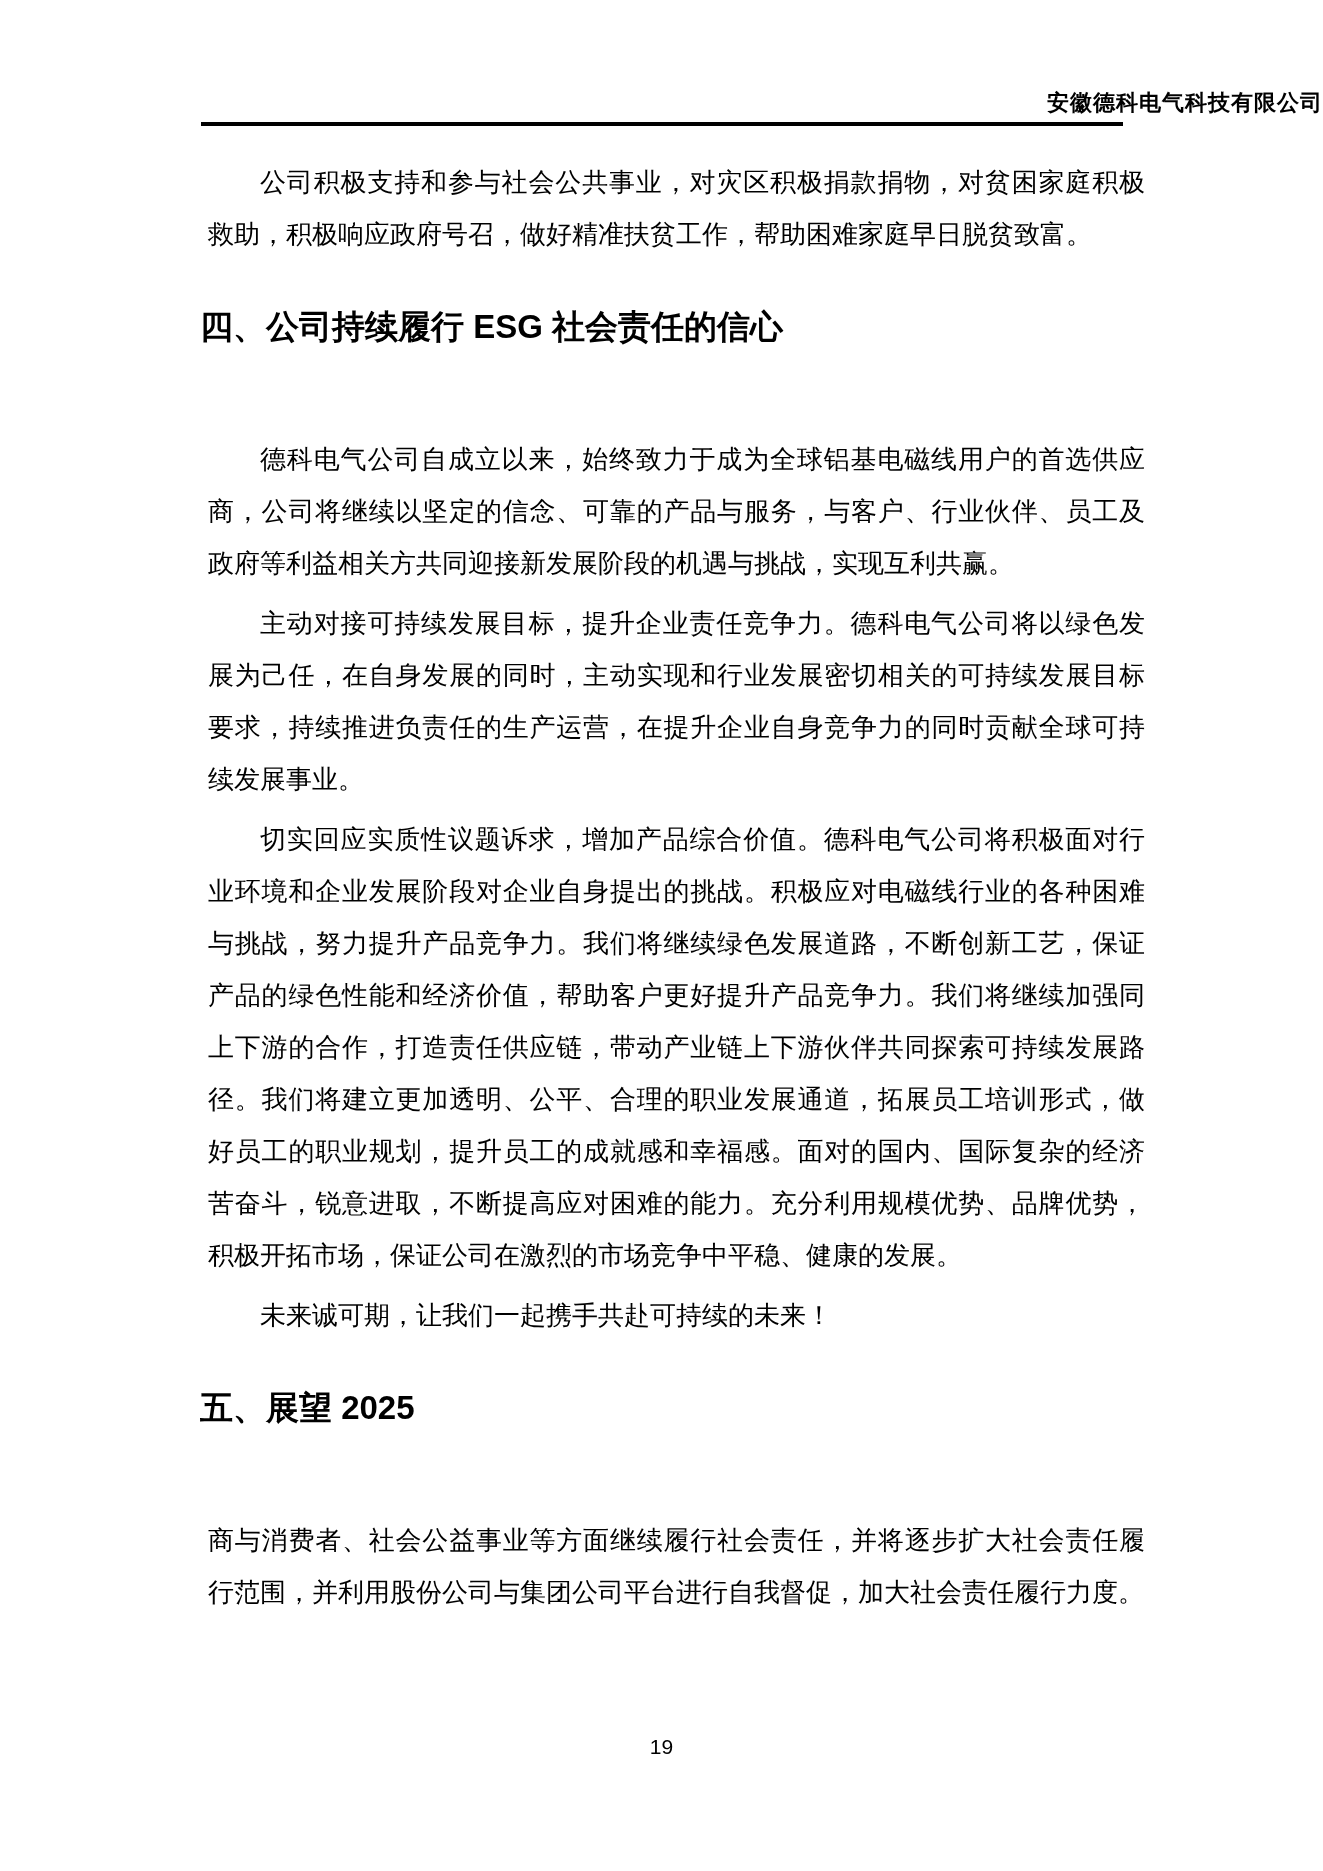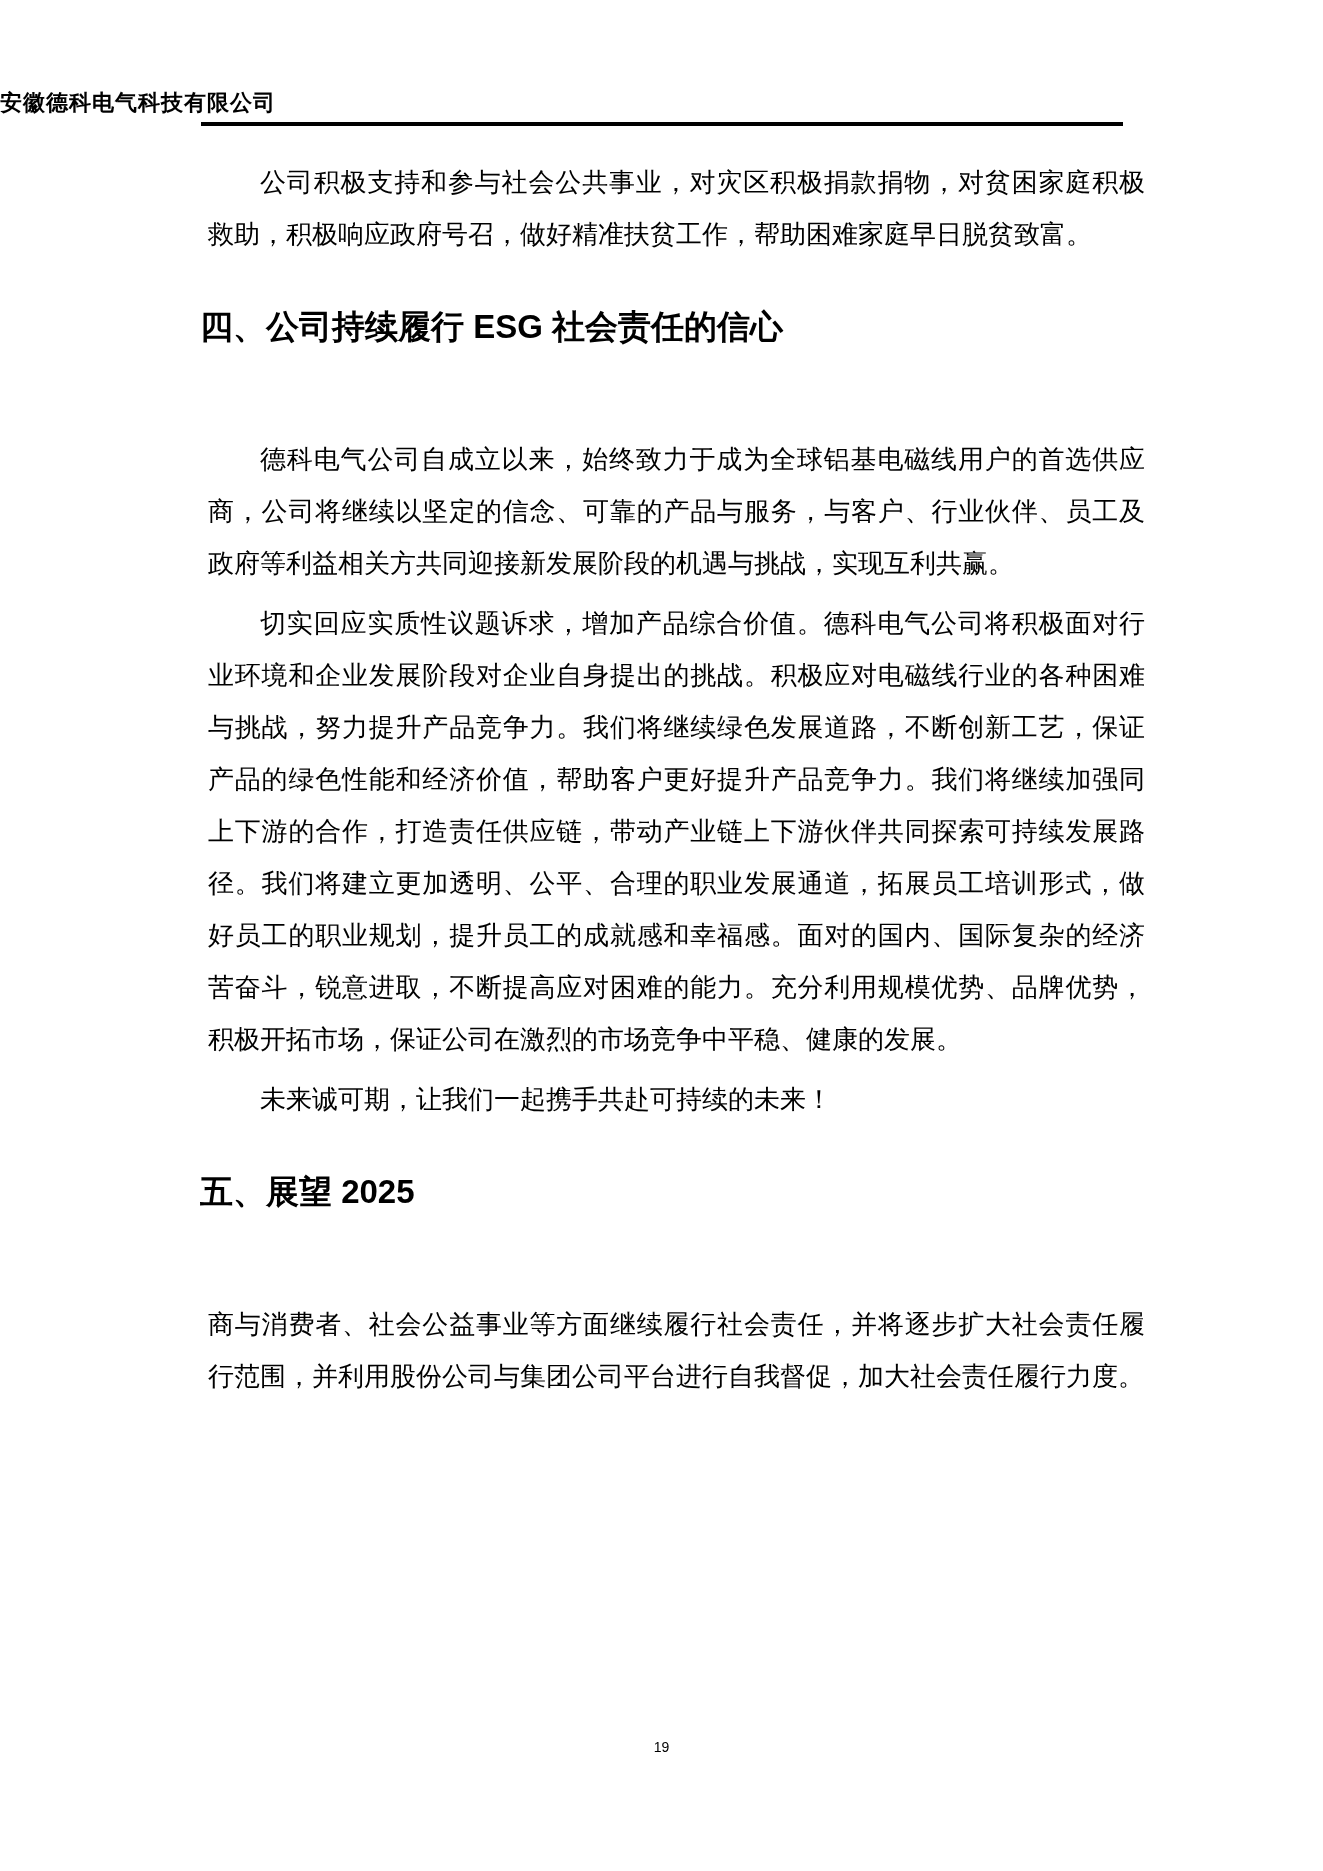--- a/index.html
+++ b/index.html
@@ -10,21 +10,21 @@
     background: #ffffff;
     color: #000000;
     overflow: hidden;
     font-family: "Liberation Serif", "DejaVu Serif", serif;
   }
   .doc-header {
     position: absolute;
     top: 90px;
     left: 0;
     width: 1323px;
-    text-align: left;
+    text-align: right;
     font-size: 22px;
     line-height: 26px;
     font-weight: bold;
     letter-spacing: 1px;
   }
   .header-rule {
     position: absolute;
     top: 122px;
     left: 201px;
     width: 922px;
@@ -62,21 +62,21 @@
     margin: 39px 0 80px 0;
     white-space: nowrap;
   }
   .doc-footer {
     position: absolute;
     top: 1734px;
     left: 0;
     width: 1323px;
     text-align: center;
     font-family: "Liberation Sans", "DejaVu Sans", sans-serif;
-    font-size: 14px;
+    font-size: 21px;
     line-height: 26px;
   }
 </style>
 </head>
 <body>
 
 <div class="page">
 
   <div class="doc-header">安徽德科电气科技有限公司</div>
 
@@ -85,20 +85,26 @@
   <div class="doc-body">
       <div class="para">
         <div class="line first">公司积极支持和参与社会公共事业，对灾区积极捐款捐物，对贫困家庭积极</div>
         <div class="line last">救助，积极响应政府号召，做好精准扶贫工作，帮助困难家庭早日脱贫致富。</div>
       </div>
       <div class="heading">四、公司持续履行 ESG 社会责任的信心</div>
       <div class="para">
         <div class="line first">德科电气公司自成立以来，始终致力于成为全球铝基电磁线用户的首选供应</div>
         <div class="line">商，公司将继续以坚定的信念、可靠的产品与服务，与客户、行业伙伴、员工及</div>
         <div class="line last">政府等利益相关方共同迎接新发展阶段的机遇与挑战，实现互利共赢。</div>
+      </div>
+      <div class="para">
+        <div class="line first">主动对接可持续发展目标，提升企业责任竞争力。德科电气公司将以绿色发</div>
+        <div class="line">展为己任，在自身发展的同时，主动实现和行业发展密切相关的可持续发展目标</div>
+        <div class="line">要求，持续推进负责任的生产运营，在提升企业自身竞争力的同时贡献全球可持</div>
+        <div class="line last">续发展事业。</div>
       </div>
       <div class="para">
         <div class="line first">切实回应实质性议题诉求，增加产品综合价值。德科电气公司将积极面对行</div>
         <div class="line">业环境和企业发展阶段对企业自身提出的挑战。积极应对电磁线行业的各种困难</div>
         <div class="line">与挑战，努力提升产品竞争力。我们将继续绿色发展道路，不断创新工艺，保证</div>
         <div class="line">产品的绿色性能和经济价值，帮助客户更好提升产品竞争力。我们将继续加强同</div>
         <div class="line">上下游的合作，打造责任供应链，带动产业链上下游伙伴共同探索可持续发展路</div>
         <div class="line">径。我们将建立更加透明、公平、合理的职业发展通道，拓展员工培训形式，做</div>
         <div class="line">好员工的职业规划，提升员工的成就感和幸福感。面对的国内、国际复杂的经济</div>
         <div class="line">苦奋斗，锐意进取，不断提高应对困难的能力。充分利用规模优势、品牌优势，</div>

